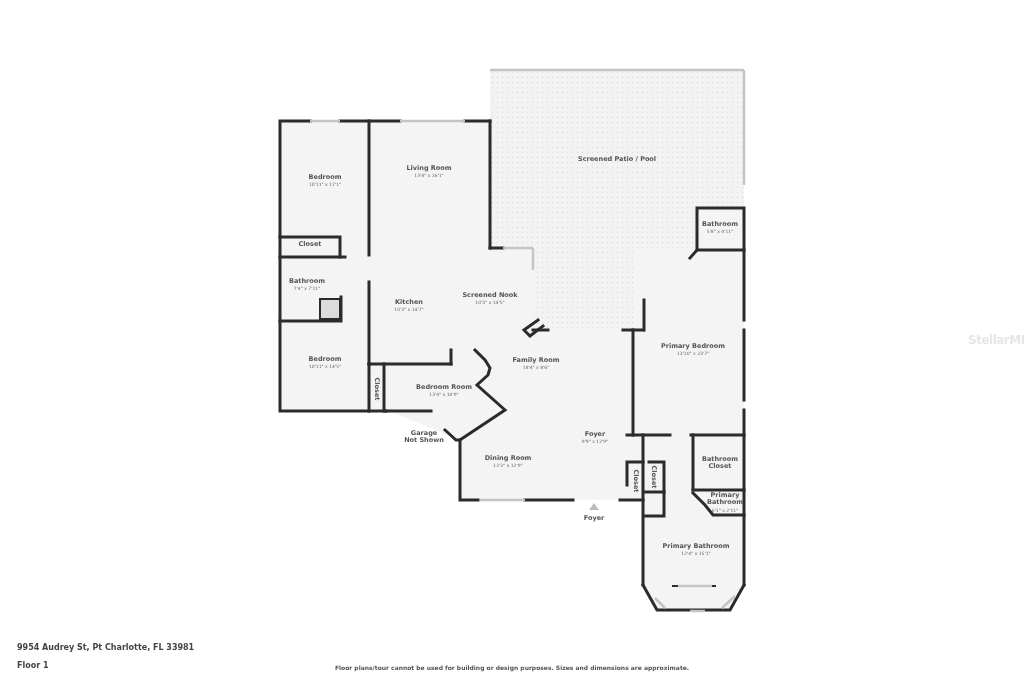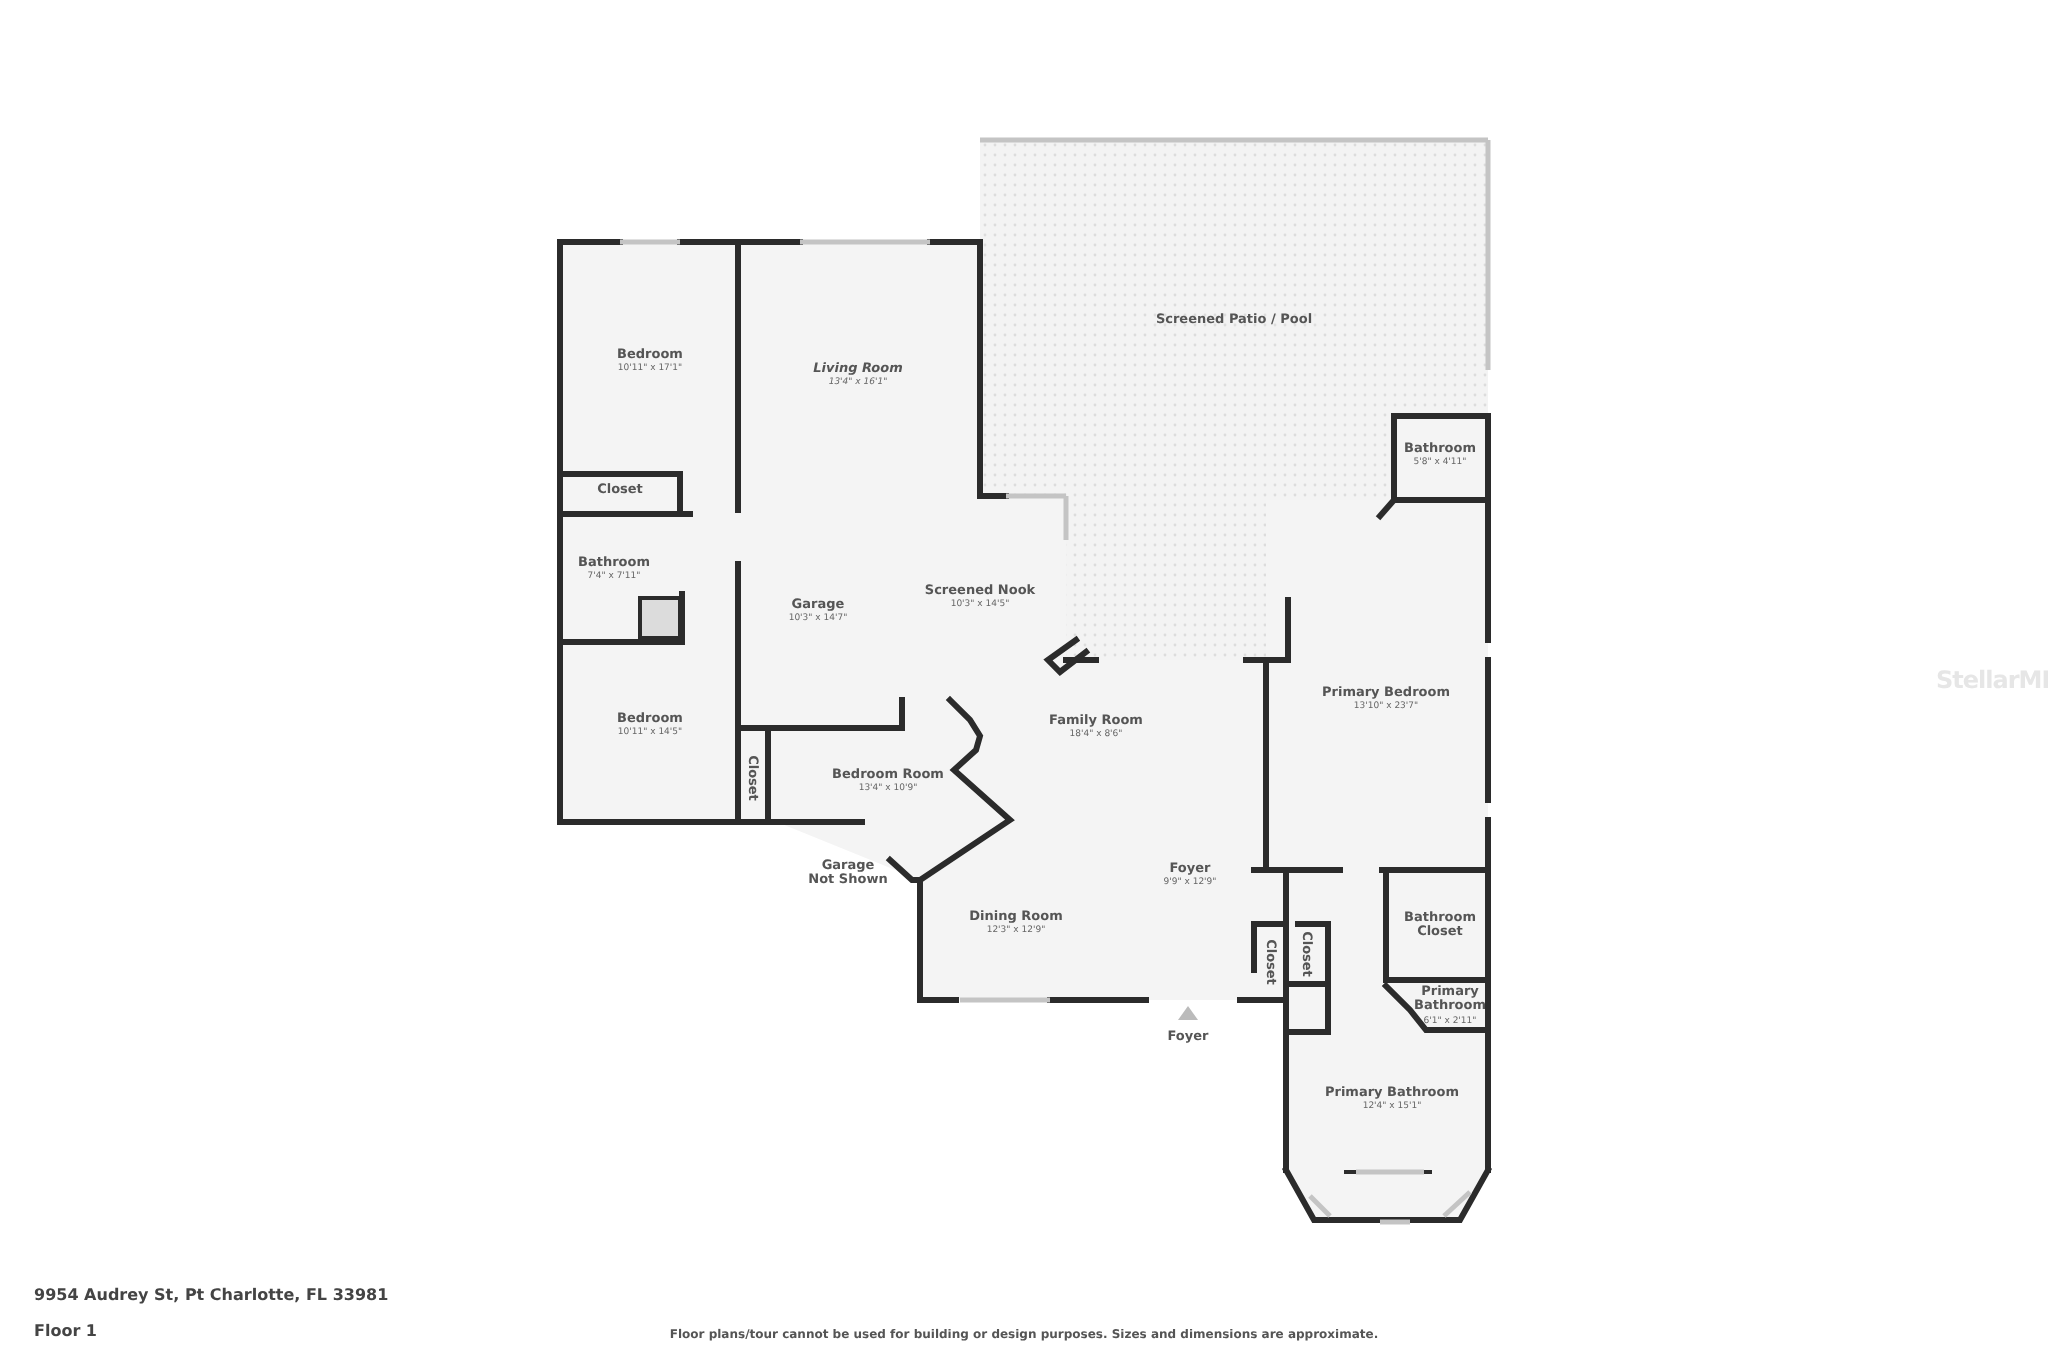--- a/index.html
+++ b/index.html
@@ -111,54 +111,54 @@
   <polygon points="589,510 599,510 594,503" fill="#bbbbbb"></polygon>
 </svg>
 
 <div class="room-label" style="left:617px;top:160px;">
   <span class="room-name">Screened Patio / Pool</span>
 </div>
 <div class="room-label" style="left:325px;top:181px;">
   <span class="room-name">Bedroom</span>
   <span class="room-dim">10'11" x 17'1"</span>
 </div>
-<div class="room-label" style="left:429px;top:188px;font-style:italic;">
+<div class="room-label" style="left:429px;top:172px;">
   <span class="room-name">Living Room</span>
   <span class="room-dim">13'4" x 16'1"</span>
 </div>
 <div class="room-label" style="left:310px;top:245px;">
   <span class="room-name">Closet</span>
 </div>
 <div class="room-label" style="left:307px;top:285px;">
   <span class="room-name">Bathroom</span>
   <span class="room-dim">7'4" x 7'11"</span>
 </div>
 <div class="room-label" style="left:409px;top:306px;">
-  <span class="room-name">Garage</span>
+  <span class="room-name">Kitchen</span>
   <span class="room-dim">10'3" x 14'7"</span>
 </div>
 <div class="room-label" style="left:490px;top:299px;">
   <span class="room-name">Screened Nook</span>
   <span class="room-dim">10'3" x 14'5"</span>
 </div>
 <div class="room-label" style="left:325px;top:363px;">
   <span class="room-name">Bedroom</span>
   <span class="room-dim">10'11" x 14'5"</span>
 </div>
 <div class="room-label vertical" style="left:376px;top:389px;">
   <span class="room-name">Closet</span>
 </div>
 <div class="room-label" style="left:444px;top:391px;">
   <span class="room-name">Bedroom Room</span>
   <span class="room-dim">13'4" x 10'9"</span>
 </div>
 <div class="room-label" style="left:424px;top:437px;width:40px;white-space:normal;">
   <span class="room-name">Garage Not Shown</span>
 </div>
-<div class="room-label" style="left:548px;top:364px;">
+<div class="room-label" style="left:536px;top:364px;">
   <span class="room-name">Family Room</span>
   <span class="room-dim">18'4" x 8'6"</span>
 </div>
 <div class="room-label" style="left:508px;top:462px;">
   <span class="room-name">Dining Room</span>
   <span class="room-dim">12'3" x 12'9"</span>
 </div>
 <div class="room-label" style="left:595px;top:438px;">
   <span class="room-name">Foyer</span>
   <span class="room-dim">9'9" x 12'9"</span>

